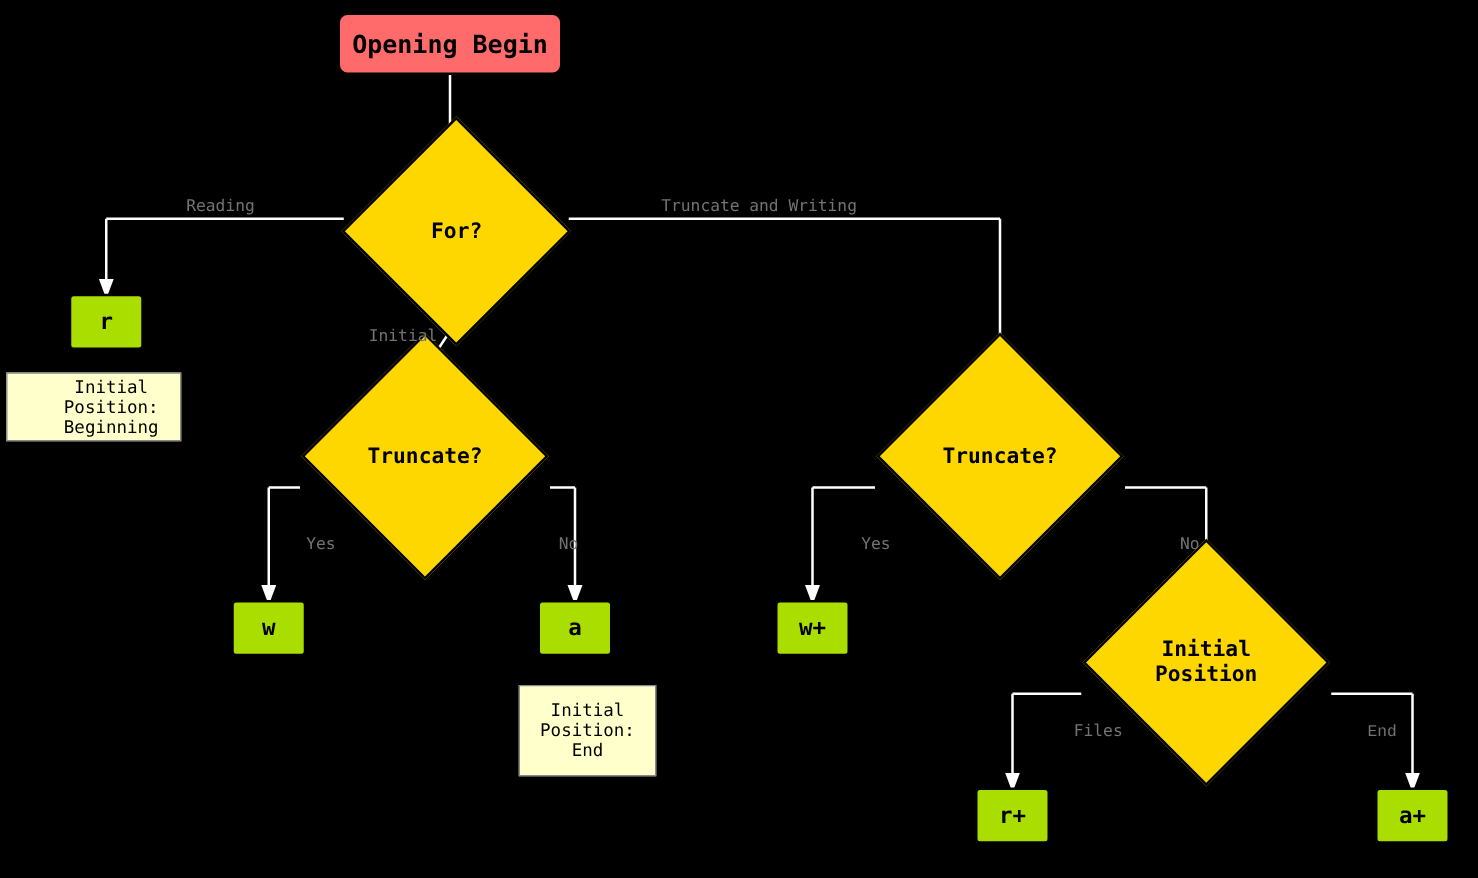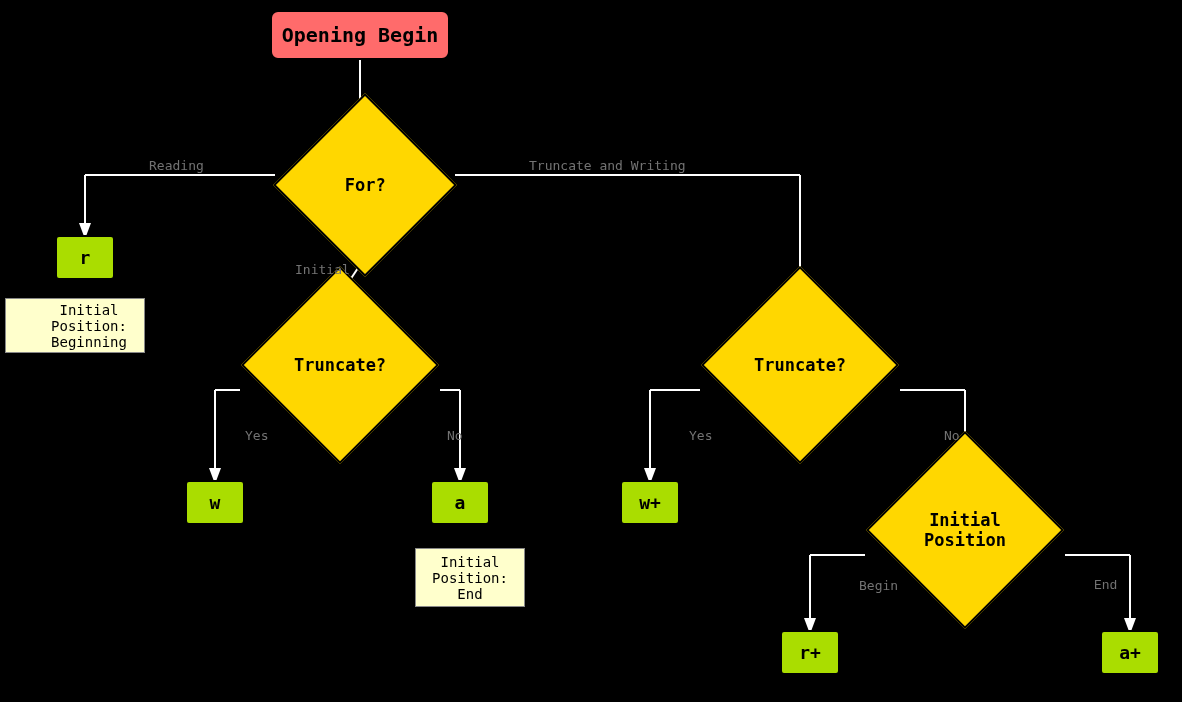--- a/index.html
+++ b/index.html
@@ -150,24 +150,24 @@
 
 <div class="node-result" style="left:620px;top:480px;width:60px;height:45px;">w+</div>
 
 <div class="node-result" style="left:780px;top:630px;width:60px;height:45px;">r+</div>
 
 <div class="node-result" style="left:1100px;top:630px;width:60px;height:45px;">a+</div>
 
 <div class="node-note" style="left:5px;top:298px;width:140px;height:55px;padding-left:28px;">Initial Position:
 Beginning</div>
 
-<div class="node-note" style="left:415px;top:548px;width:110px;height:59px;">Initial Position:
+<div class="node-note" style="left:415px;top:548px;width:110px;height:73px;">Initial Position:
 End</div>
 
 <div class="edge-label" style="left:110px;top:158px;">Reading</div>
 <div class="edge-label" style="left:256px;top:262px;">Initial</div>
 <div class="edge-label" style="left:490px;top:158px;">Truncate and Writing</div>
 <div class="edge-label" style="left:206px;top:428px;">Yes</div>
 <div class="edge-label" style="left:408px;top:428px;">No</div>
 <div class="edge-label" style="left:650px;top:428px;">Yes</div>
 <div class="edge-label" style="left:905px;top:428px;">No</div>
-<div class="edge-label" style="left:820px;top:578px;">Begin</div>
+<div class="edge-label" style="left:820px;top:578px;">Files</div>
 <div class="edge-label" style="left:1055px;top:578px;font-family:Liberation Mono, monospace;">End</div>
 
 </body></html>

